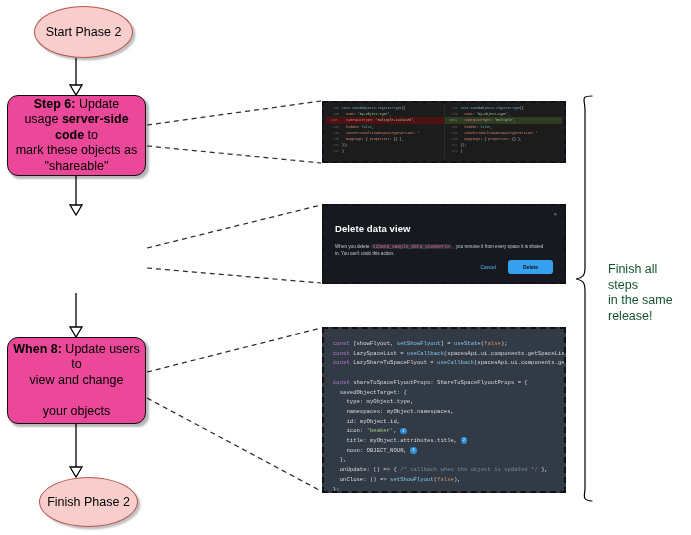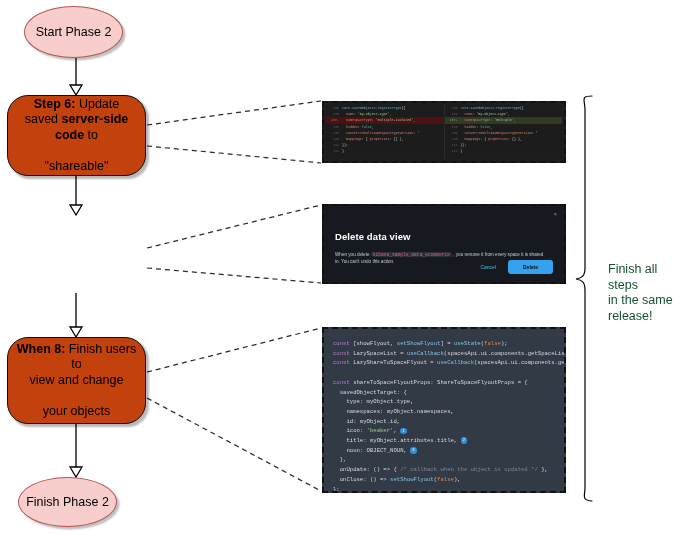--- a/index.html
+++ b/index.html
@@ -6,30 +6,30 @@
   body{width:691px;height:535px;position:relative;overflow:hidden;
        font-family:"Liberation Sans","DejaVu Sans",sans-serif;}
   .stage{position:absolute;left:0;top:0;width:691px;height:535px;}
 
   
   .node{position:absolute;box-sizing:border-box;display:flex;align-items:center;
         justify-content:center;text-align:center;}
   .ellipse{border-radius:50%;background:#f8cecc;border:1.3px solid #b85450;
            color:#000;font-size:12.5px;
            box-shadow:2.5px 2.5px 2px rgba(0,0,0,.25);}
-  .procbox{border-radius:21px;background:#c2410c;border:1.3px solid #0f0f0f;
+  .procbox{border-radius:11px;background:#ec4899;border:1.3px solid #0f0f0f;
            color:#000;font-size:12.5px;line-height:15.5px;padding:2px 5px;
            box-shadow:2.5px 2.5px 2px rgba(0,0,0,.28);}
   .procbox b{font-weight:bold;}
 
-  #start-node{left:24px;top:6px;width:99px;height:52px;}
+  #start-node{left:34px;top:6px;width:99px;height:52px;}
   #step6-node{left:7px;top:95px;width:139px;height:81px;}
   #step7-node{left:7px;top:215px;width:139px;height:78px;}
   #step8-node{left:7px;top:337px;width:139px;height:87px;}
-  #finish-node{left:18px;top:477px;width:99px;height:50px;align-items:center;}
+  #finish-node{left:39px;top:477px;width:99px;height:50px;align-items:center;}
 
   
   .overlay{position:absolute;left:0;top:0;width:691px;height:535px;
            pointer-events:none;}
 
   
   .shot{position:absolute;box-sizing:border-box;border:2.5px dashed #111;
         background:#1d1e24;overflow:hidden;}
   #shot-registertype{left:322px;top:101px;width:244px;height:62px;padding:2px;}
   #shot-deletemodal{left:322px;top:204px;width:244px;height:80px;padding:0;
@@ -53,21 +53,21 @@
   .dline.add .dln{color:#8aa05e;}
   .tk-fn{color:#6fb3d2;}
   .tk-prop{color:#d08770;}
   .tk-str{color:#99c794;}
   .tk-bool{color:#5fb3b3;}
 
   
   .modal{width:100%;height:100%;background:#16191f;position:relative;
          padding:9px 11px;box-sizing:border-box;color:#dfe5ef;}
   .modal-title{font-size:9.5px;font-weight:bold;color:#ffffff;
-               letter-spacing:.1px;margin:16px 0 9px 0;}
+               letter-spacing:.1px;margin:8px 0 9px 0;}
   .modal-body{font-size:4.6px;line-height:7px;color:#c3cad6;max-width:210px;}
   .code-chip{color:#d36086;background:#2a2f3a;border-radius:2px;
              padding:0 2px;font-family:"Liberation Mono","DejaVu Sans Mono",monospace;}
   .modal-actions{position:absolute;right:11px;bottom:8px;display:flex;
                  align-items:center;gap:9px;}
   .btn-cancel{font-size:5px;color:#55b9f3;background:none;border:none;
               padding:2px 3px;cursor:pointer;}
   .btn-delete{font-size:5px;color:#0b1016;background:#36a2ef;border:none;
               border-radius:3px;padding:4px 15px;cursor:pointer;
               font-weight:bold;}
@@ -131,30 +131,30 @@
              C 585 496, 581 500, 592 501" stroke="#000" stroke-width="1.2" fill="none" stroke-linecap="round"></path>
   </svg>
 
   <div class="node ellipse" id="start-node">
     <span>Start Phase 2</span>
   </div>
 
   <div class="node procbox" id="step6-node">
     <div>
       <b>Step 6:</b><span> Update</span><br>
-      <span>saved </span><b>server-side code</b><span> to</span><br>
-      <br>
+      <span>usage </span><b>server-side code</b><span> to</span><br>
+      <span>mark these objects as</span><br>
       <span>"shareable"</span>
     </div>
   </div>
 
 
   <div class="node procbox" id="step8-node">
     <div>
-      <b>When 8:</b><span> Finish users to</span><br>
+      <b>When 8:</b><span> Update users to</span><br>
       <span>view and change</span><br>
       <br>
       <span>your objects</span>
     </div>
   </div>
 
   <div class="node ellipse" id="finish-node">
     <span>Finish Phase 2</span>
   </div>
 

